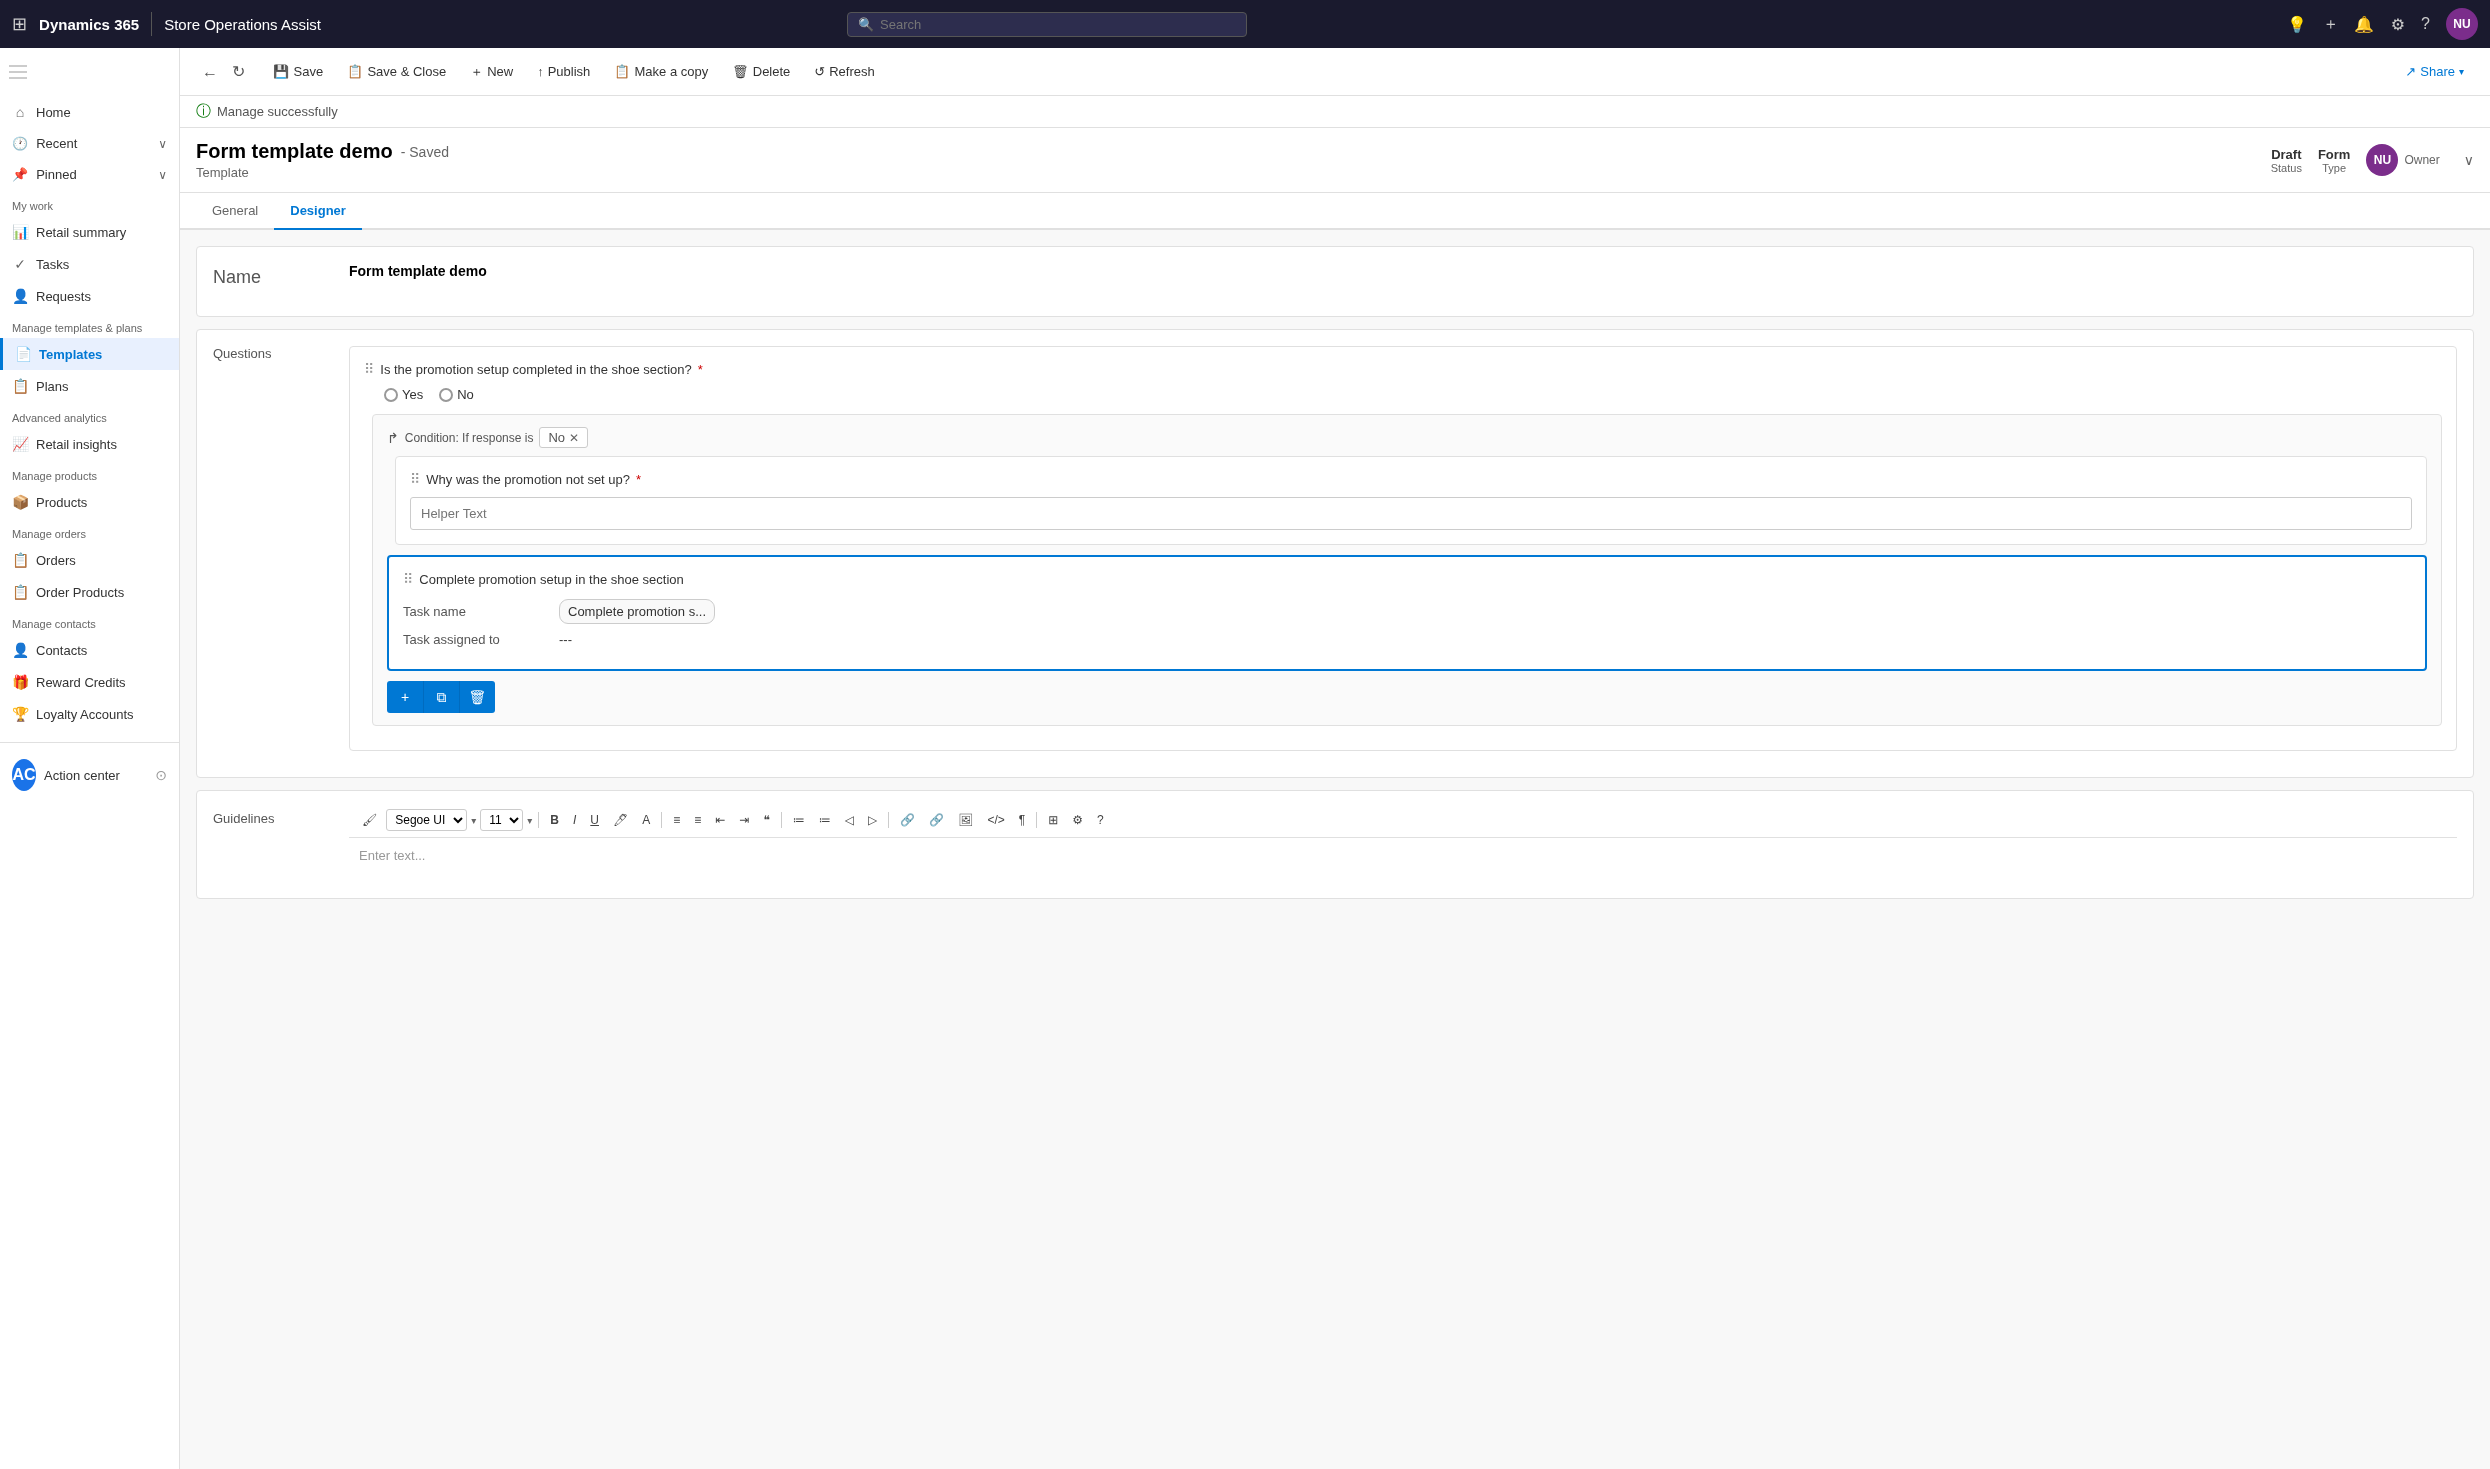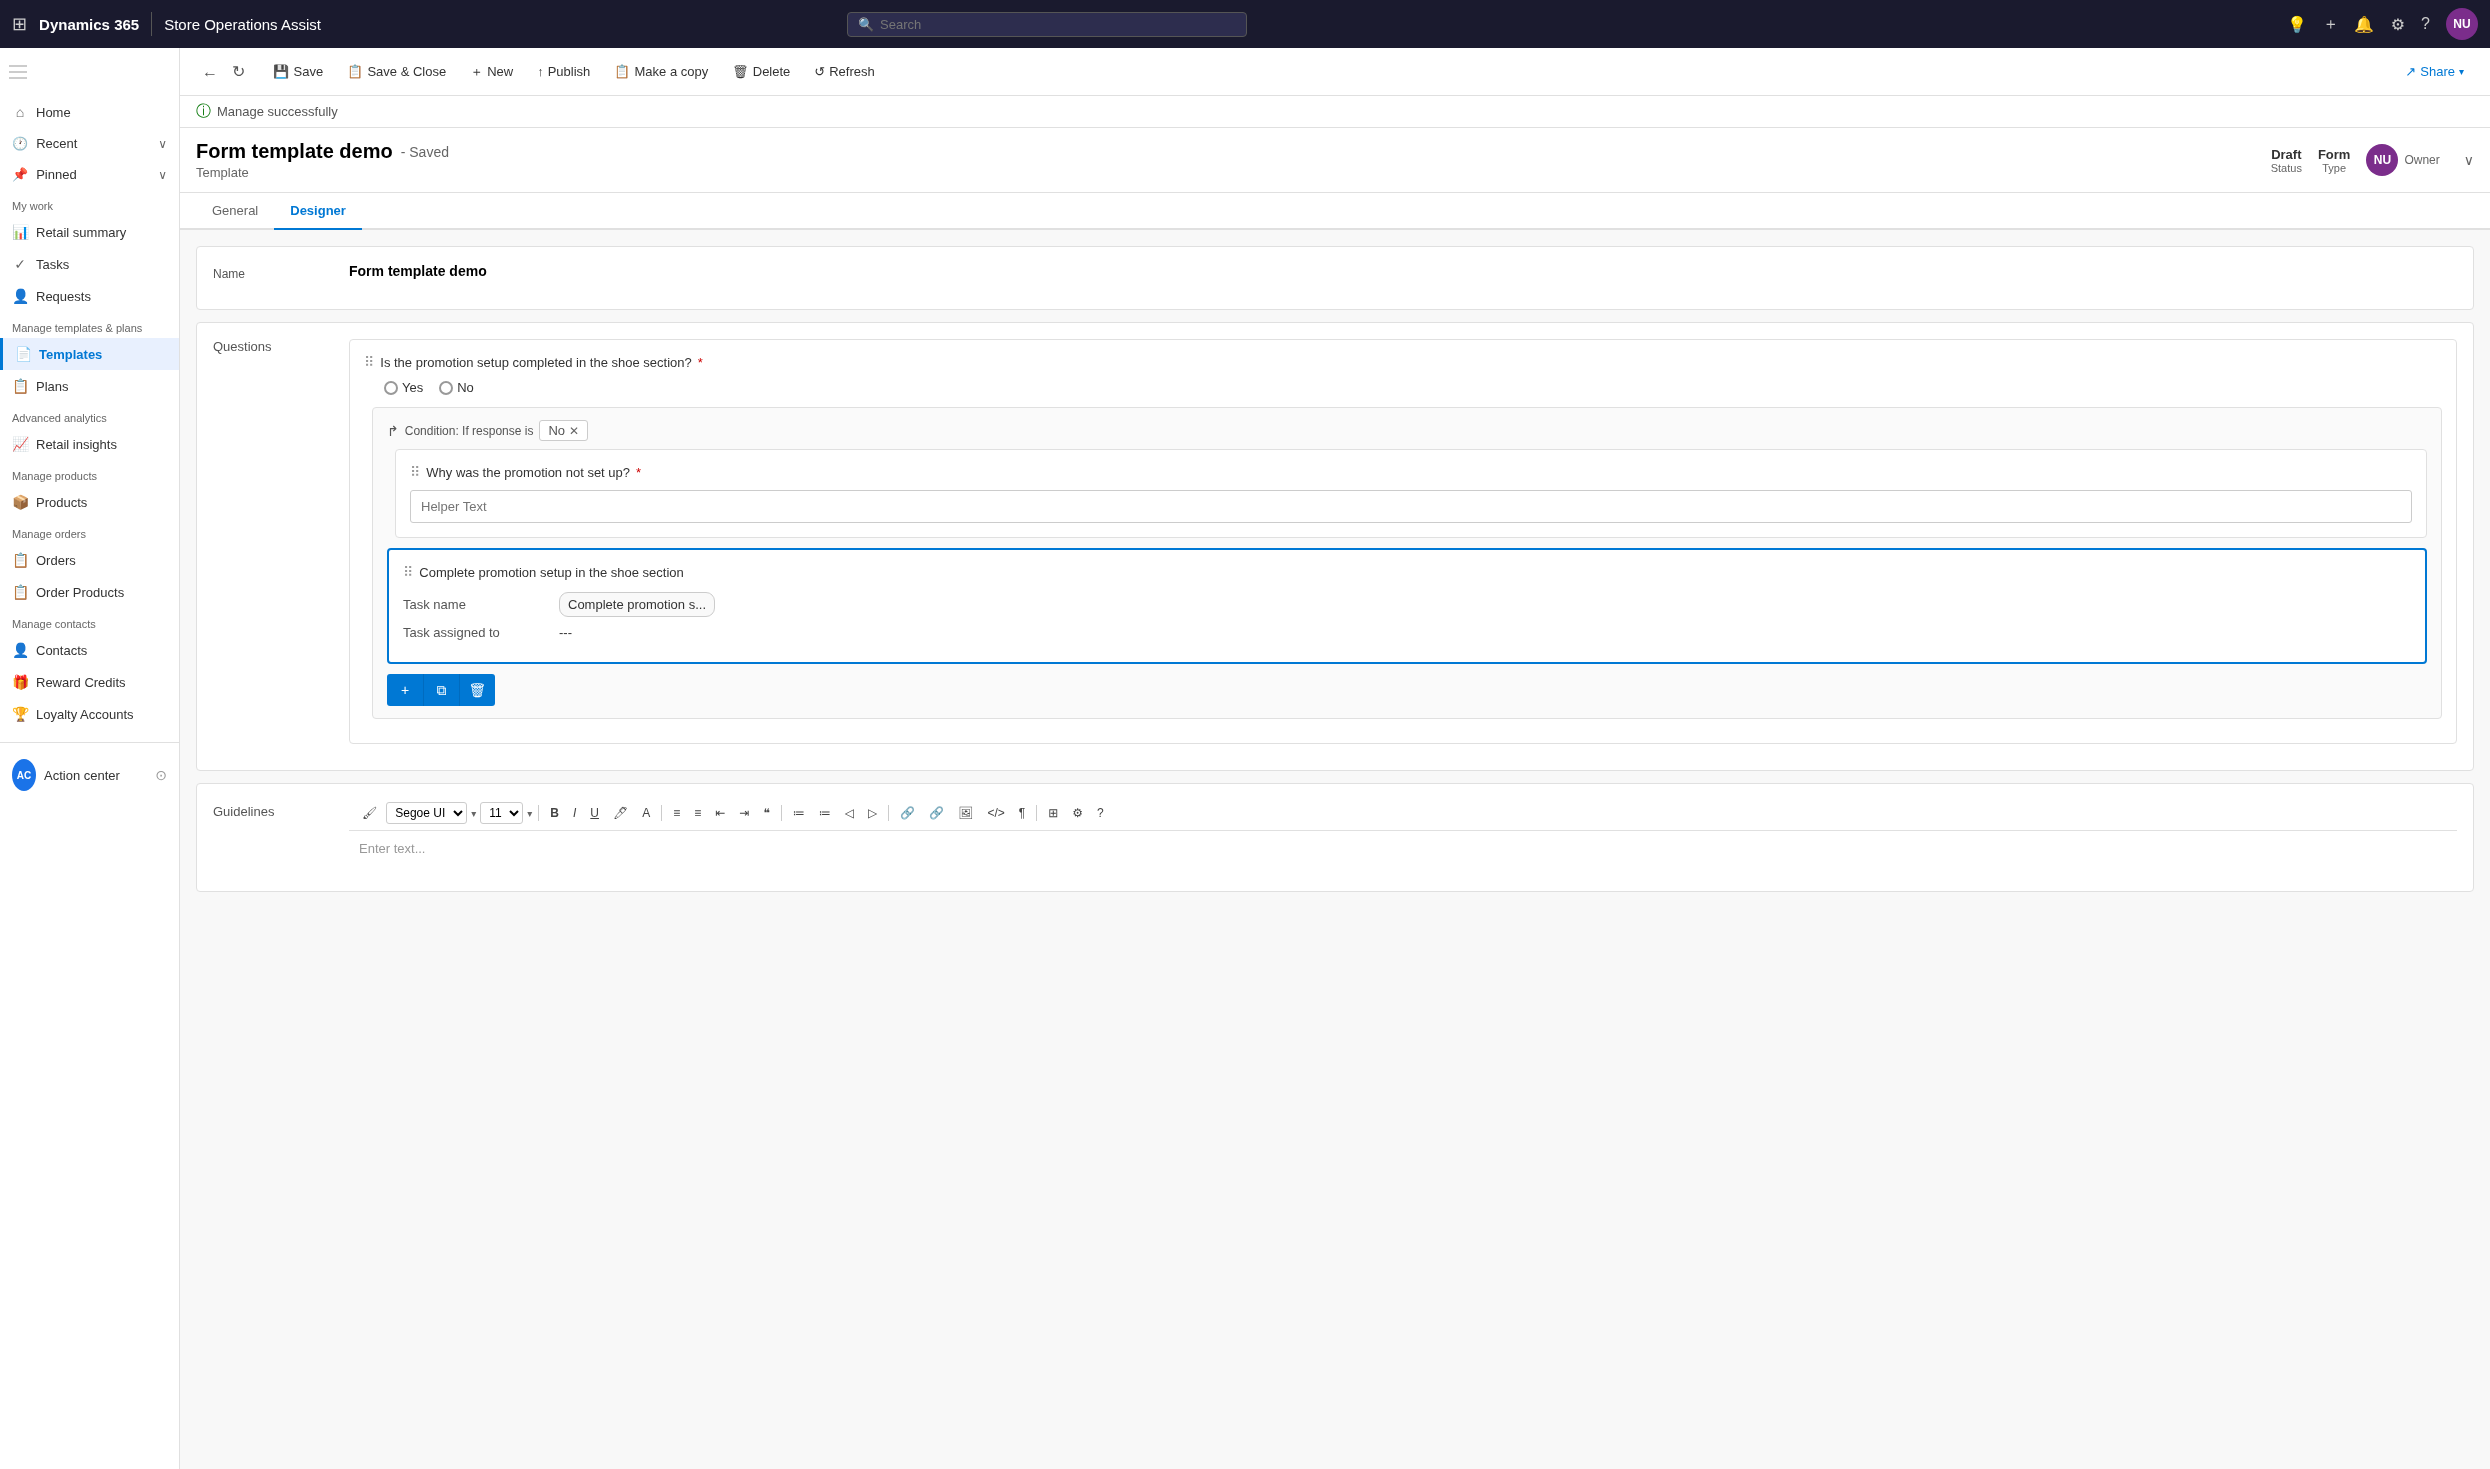--- a/index.html
+++ b/index.html
@@ -63,21 +63,21 @@
     .tabs { display: flex; border-bottom: 2px solid #e0e0e0; background: #fff; padding: 0 16px; flex-shrink: 0; }
     .tab { padding: 10px 16px; cursor: pointer; font-size: 13px; color: #666; border-bottom: 2px solid transparent; margin-bottom: -2px; }
     .tab.active { color: #0078d4; border-bottom: 2px solid #0078d4; font-weight: 600; }
 
     
     .form-body { flex: 1; overflow-y: auto; padding: 16px; background: #f8f8f8; }
 
     
     .form-section { background: #fff; border: 1px solid #e0e0e0; border-radius: 4px; margin-bottom: 12px; padding: 16px; }
     .form-row { display: flex; gap: 16px; margin-bottom: 12px; }
-    .form-label { width: 120px; font-size: 12px; color: #555; padding-top: 4px; flex-shrink: 0; }
+    .form-label { width: 120px; font-size: 18px; color: #555; padding-top: 4px; flex-shrink: 0; }
     .form-value { flex: 1; font-size: 14px; font-weight: 600; color: #000; }
 
     
     .questions-section { background: #fff; border: 1px solid #e0e0e0; border-radius: 4px; padding: 0; overflow: hidden; }
     .questions-header { display: flex; gap: 16px; padding: 16px; }
     .questions-label { width: 120px; font-size: 13px; color: #555; flex-shrink: 0; }
     .questions-content { flex: 1; }
 
     .question-block { border: 1px solid #e0e0e0; border-radius: 4px; padding: 14px; margin-bottom: 10px; background: #fff; }
     .question-title { display: flex; align-items: center; gap: 6px; font-size: 13px; font-weight: 500; margin-bottom: 10px; }
@@ -232,21 +232,21 @@
       <span>Reward Credits</span>
     </div>
     <div class="sidebar-item">
       <span class="icon">🏆</span>
       <span>Loyalty Accounts</span>
     </div>
 
     <div style="border-top: 1px solid #e0e0e0; margin-top: 12px; padding-top: 8px;">
       <div class="sidebar-item" style="justify-content: space-between;">
         <div style="display:flex;align-items:center;gap:8px;">
-          <div style="width:24px;height:32px;border-radius:50%;background:#1a73e8;color:#fff;font-size:10px;font-weight:700;display:flex;align-items:center;justify-content:center;">
+          <div style="width:24px;height:32px;border-radius:50%;background:#1a73e8;color:#fff;font-size:16px;font-weight:700;display:flex;align-items:center;justify-content:center;">
             <span>AC</span>
           </div>
           <span>Action center</span>
         </div>
         <span style="color:#999;font-size:14px;">⊙</span>
       </div>
     </div>
   </div>
 
   <div class="content">

